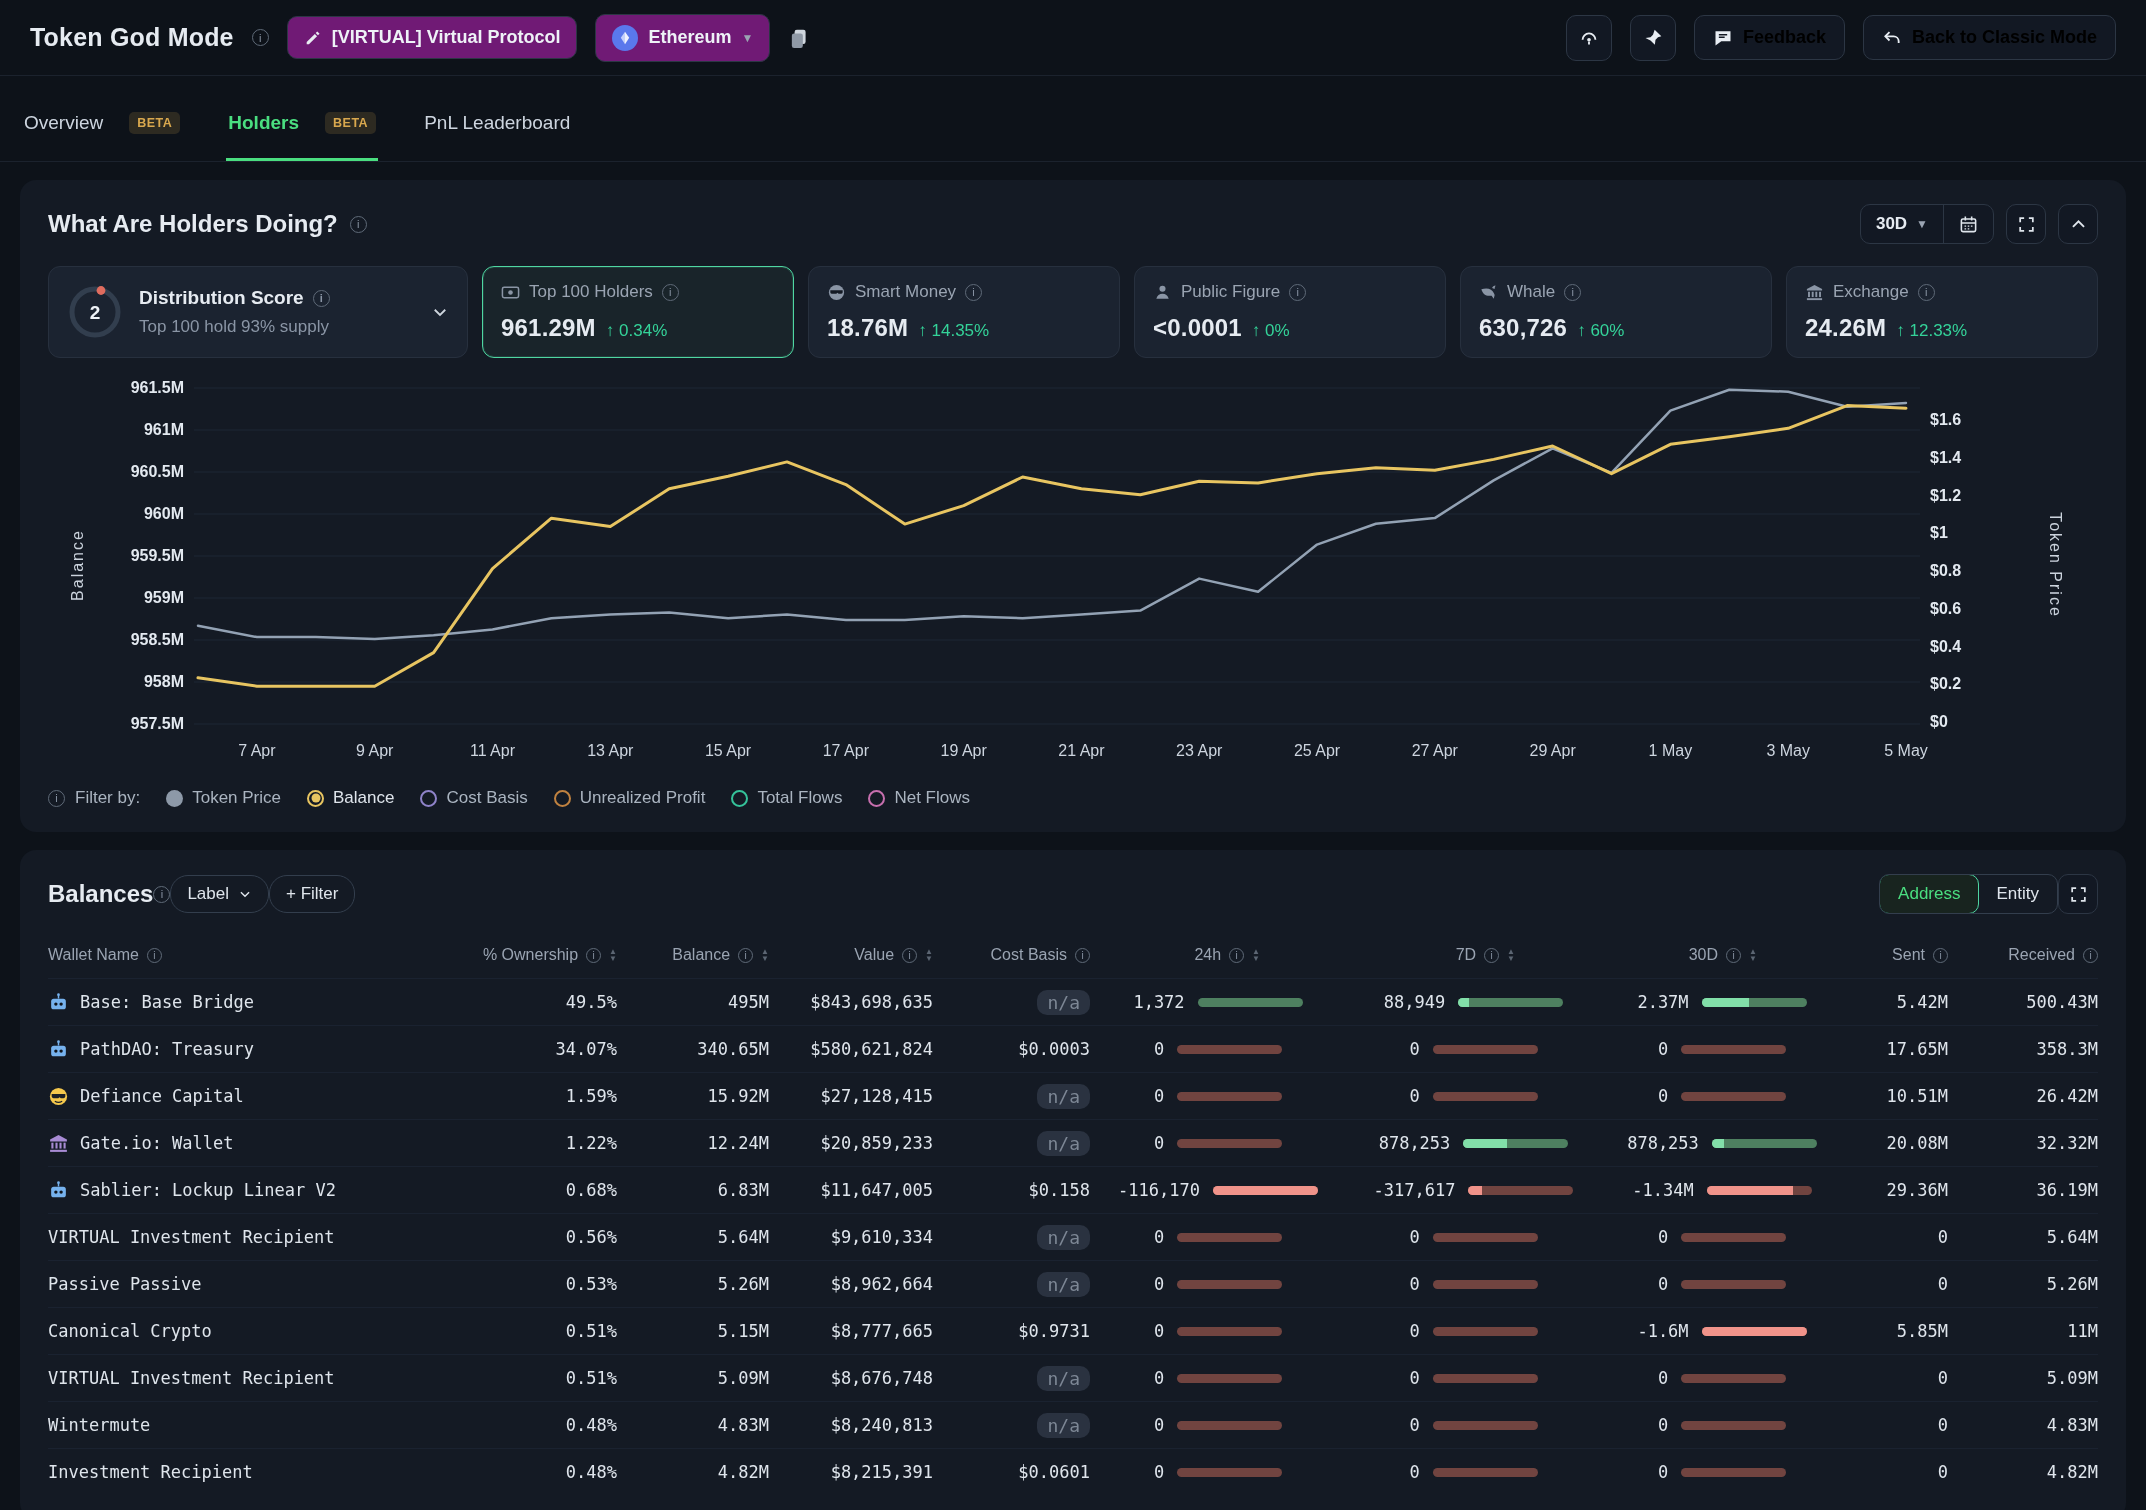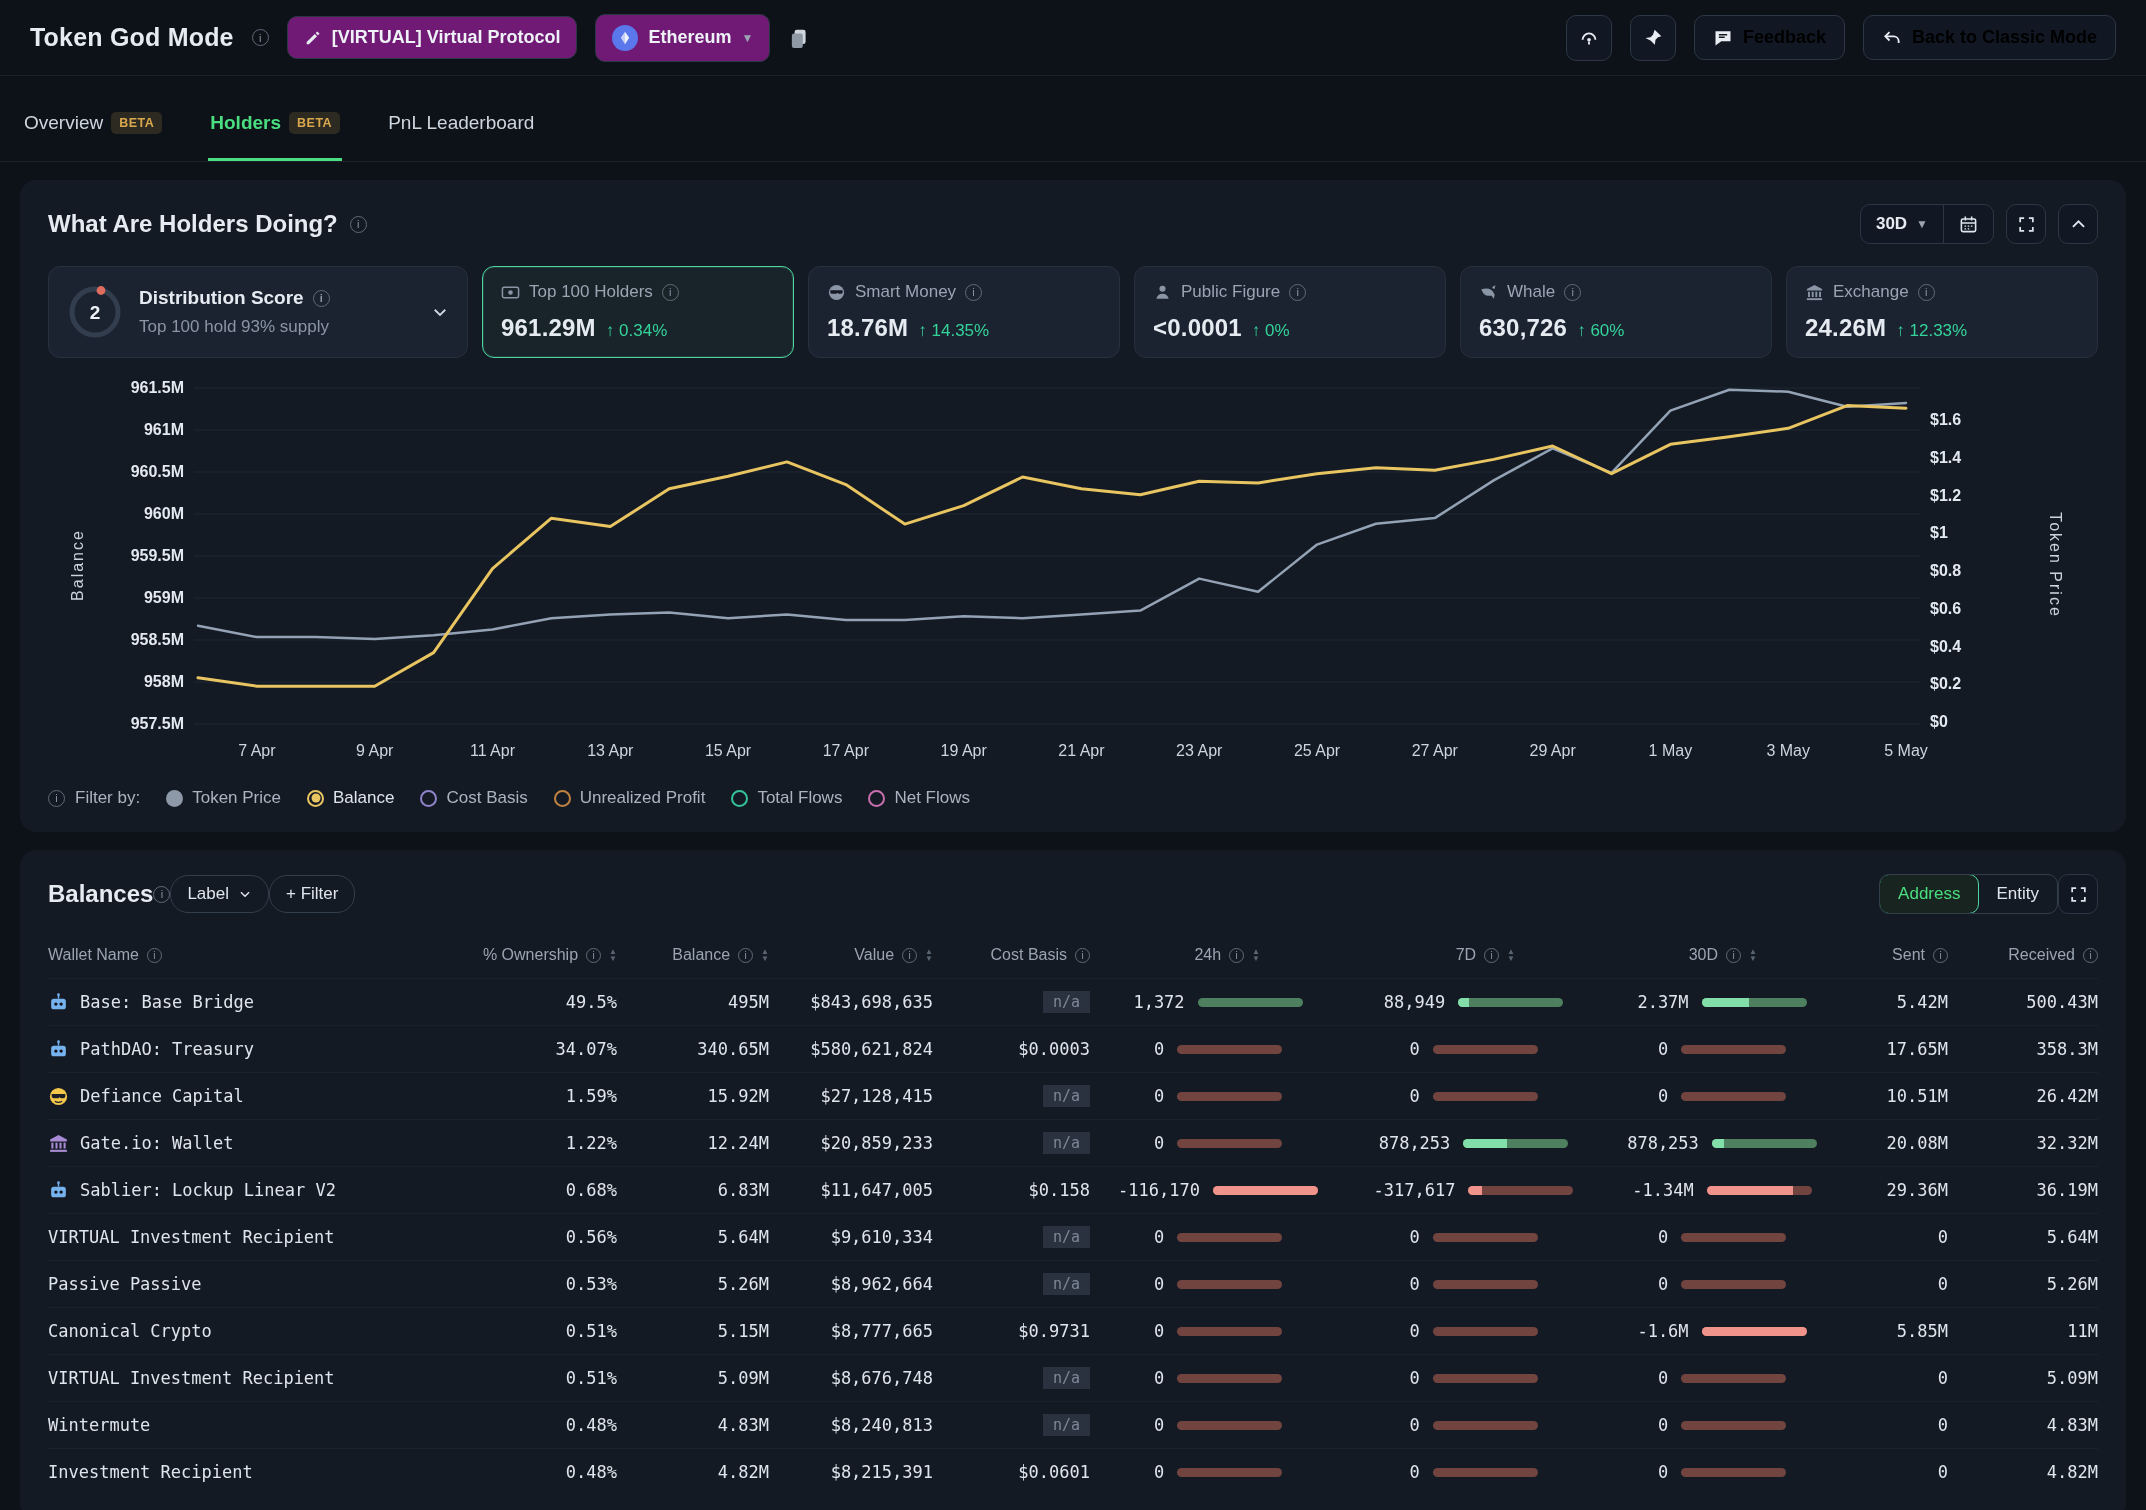--- a/index.html
+++ b/index.html
@@ -17,21 +17,21 @@
   .eth-logo { width:26px; height:26px; border-radius:50%; background:#5a78ec; display:inline-flex; align-items:center; justify-content:center; }
   .caret { font-size:12px; color:#9aa4b2; }
   .spacer { flex:1; }
   .sq-btn { width:46px; height:46px; display:inline-flex; align-items:center; justify-content:center;
             background:#121823; border:1px solid #2c3644; border-radius:10px; cursor:pointer; }
   .txt-btn { display:inline-flex; align-items:center; gap:10px; background:#121823; border:1px solid #2c3644;
              border-radius:10px; padding:11px 18px; font-size:18px; font-weight:600; cursor:pointer; }
 
   
   .tabs { display:flex; align-items:flex-end; gap:44px; padding:0 22px; height:86px; border-bottom:1px solid #1b222d; }
-  .tab { display:flex; align-items:flex-end; gap:8px; font-size:19px; color:#cdd5df; padding:0 2px 24px 2px; cursor:pointer; border-bottom:3px solid transparent; }
+  .tab { display:flex; align-items:flex-end; gap:26px; font-size:19px; color:#cdd5df; padding:0 2px 24px 2px; cursor:pointer; border-bottom:3px solid transparent; }
   .tab.active { color:#4ade80; font-weight:bold; border-bottom-color:#4ade80; }
   .beta { font-size:12.5px; font-weight:bold; color:#d9a84e; background:rgba(217,168,78,.16); border-radius:5px; padding:4px 8px; letter-spacing:.5px; }
 
   
   .panel { background:#141a24; border-radius:16px; margin:18px 20px 0 20px; padding:24px 28px; }
   .panel-head { display:flex; align-items:center; gap:12px; }
   .panel-title { font-size:24px; font-weight:bold; }
   .head-controls { display:flex; align-items:center; gap:12px; }
   .range-group { display:flex; align-items:center; background:#121823; border:1px solid #2c3644; border-radius:10px; overflow:hidden; }
   .range-part { display:flex; align-items:center; gap:9px; padding:9px 15px; font-size:17px; font-weight:600; cursor:pointer; }
@@ -76,21 +76,21 @@
   .tgrid { display:grid; grid-template-columns:389px 180px 152px 164px 157px 256px 255px 242px 105px 150px; align-items:center; }
   .thead { height:46px; margin-top:18px; color:#9aa4b2; font-size:16px; }
   .th { display:flex; align-items:center; gap:8px; justify-content:flex-end; }
   .th.left { justify-content:flex-start; }
   .th.flow { padding-right:86px; }
   .sort { display:flex; flex-direction:column; line-height:7px; font-size:8px; color:#5c6673; }
   .trow { height:47px; border-top:1px solid #1a2230; font-family:"DejaVu Sans Mono", monospace; font-size:17px; color:#dfe5ec; }
   .cell-r { text-align:right; }
   .namecell { display:flex; align-items:center; gap:11px; }
   .rowicon { width:21px; height:21px; flex:0 0 auto; }
-  .na-pill { display:inline-block; background:#2a3240; color:#7d8795; border-radius:0; padding:2px 10px; font-size:15px; }
+  .na-pill { display:inline-block; background:#2a3240; color:#7d8795; border-radius:10px; padding:2px 10px; font-size:18px; }
   .flowcell { display:flex; align-items:center; justify-content:center; gap:13px; }
   .bar { width:105px; height:9px; border-radius:5px; position:relative; overflow:hidden; flex:0 0 auto; }
   .bar .seg { position:absolute; top:0; bottom:0; }
 
   svg text { font-family:"Liberation Sans", sans-serif; }
 </style>
 </head>
 <body>
 
 <div class="topbar">

